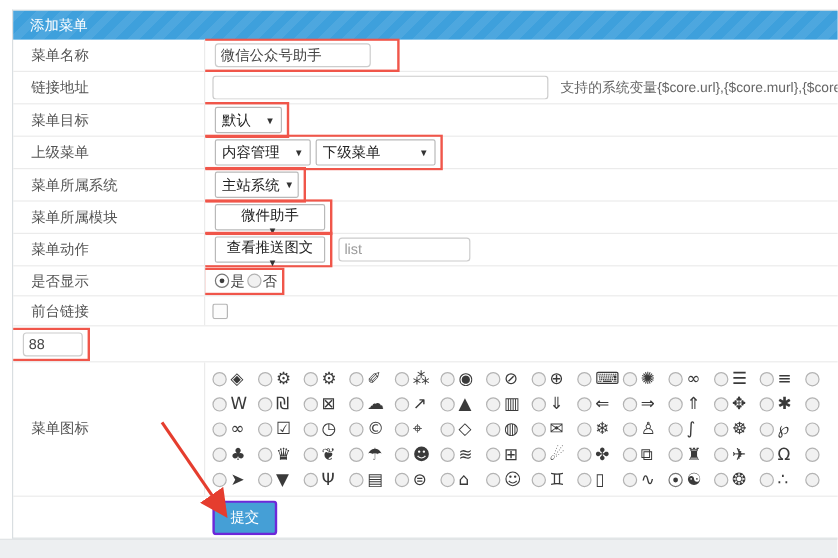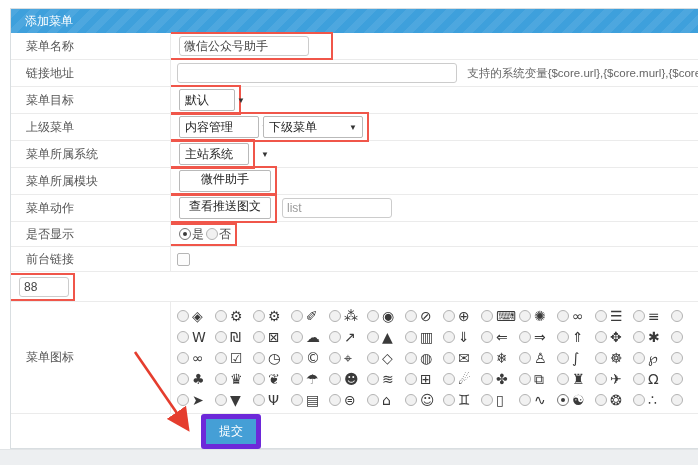--- a/index.html
+++ b/index.html
@@ -13,42 +13,42 @@
     background-image:repeating-linear-gradient(135deg, rgba(255,255,255,.08) 0 7px, rgba(255,255,255,0) 7px 14px); }
   .row { display:flex; align-items:center; border-bottom:1px solid #ebebeb; }
   .r27 { height:27px; } .r25 { height:25px; } .r30 { height:30px; } .r34 { height:34px; border-bottom:none; }
   .label-cell { width:160px; flex:none; align-self:stretch; display:flex; align-items:center;
     padding-left:15px; border-right:1px solid #ebebeb; color:#555; }
   .field-cell { flex:1; display:flex; align-items:center; padding-left:6px; white-space:nowrap; overflow:hidden; }
   .ti { height:20px; border:1px solid #ccc; border-radius:3px; padding:0 4px; font-size:12px;
     color:#444; outline:none; background:#fff; font-family:inherit; }
   .w130{width:130px;} .w312{width:312px;} .w110{width:110px; color:#9a9a9a; margin-left:5px;} .w50{width:50px;}
   .select { display:inline-flex; align-items:center; justify-content:space-between; height:22px;
-    border:1px solid #b9b9b9; border-radius:2px; background:#fff; padding:0 5px; color:#222; flex:none;gap:24px; }
+    border:1px solid #b9b9b9; border-radius:2px; background:#fff; padding:0 5px; color:#222; flex:none; }
   .select .caret { font-size:8px; color:#333; margin-left:4px; }
   .sw56{width:56px;} .sw80{width:80px;} .sw100{width:100px; margin-left:4px;} .sw70{width:70px;} .sw92{width:92px;flex-direction:column;}
   .hint { margin-left:10px; color:#666; font-size:11.5px; }
   .rd { width:12px; height:12px; border-radius:50%; border:1px solid #b3b3b3; background:#f1f1f1;
     display:inline-block; flex:none; position:relative; }
   .rd.on { background:#fff; border-color:#777; }
   .rd.on::after { content:""; position:absolute; left:3px; top:3px; width:4px; height:4px;
     border-radius:50%; background:#3c3c3c; }
   .cb { width:13px; height:13px; border:1px solid #b5b5b5; border-radius:2px; background:#fcfcfc;
     display:inline-block; }
   .opt { display:inline-flex; align-items:center; gap:1px; margin-right:2px; color:#444; }
   .ann { display:inline-flex; align-items:center; border:2px solid #f0564a;
     padding:2px 4px 2px 10px; margin-left:-10px; }
   .ann-name { padding-right:22px; }
   .ann-tight { padding:1px 2px 1px 8px; margin-left:-8px; }
   .icon-grid { display:flex; flex-direction:column; padding:3px 0; }
   .icon-row { display:flex; align-items:center; height:21px; }
   .icon-cell { width:38px; flex:none; display:inline-flex; align-items:center; gap:3px; cursor:default; }
   .icon-glyph { font-size:14px; line-height:1; color:#3a3a3a; font-family:"DejaVu Sans",sans-serif; }
-  .submit-btn { background:#459fd6; border:5px solid #6d28d9; color:#fff; font-size:12px;
-    padding:4px 13px; border-radius:3px; cursor:pointer; font-family:inherit;margin-left:24px; }
+  .submit-btn { background:#459fd6; border:2px solid #6d28d9; color:#fff; font-size:12px;
+    padding:4px 13px; border-radius:3px; cursor:pointer; font-family:inherit; }
   .page-footer { position:absolute; left:0; top:449px; width:698px; height:16px;
     background:#edeff1; border-top:1px solid #e1e4e6; }
   .arrow-svg { position:absolute; left:126px; top:344px; width:78px; height:96px; pointer-events:none; }
 </style>
 </head>
 <body>
 
 <div class="page">
   <div class="panel">
 

